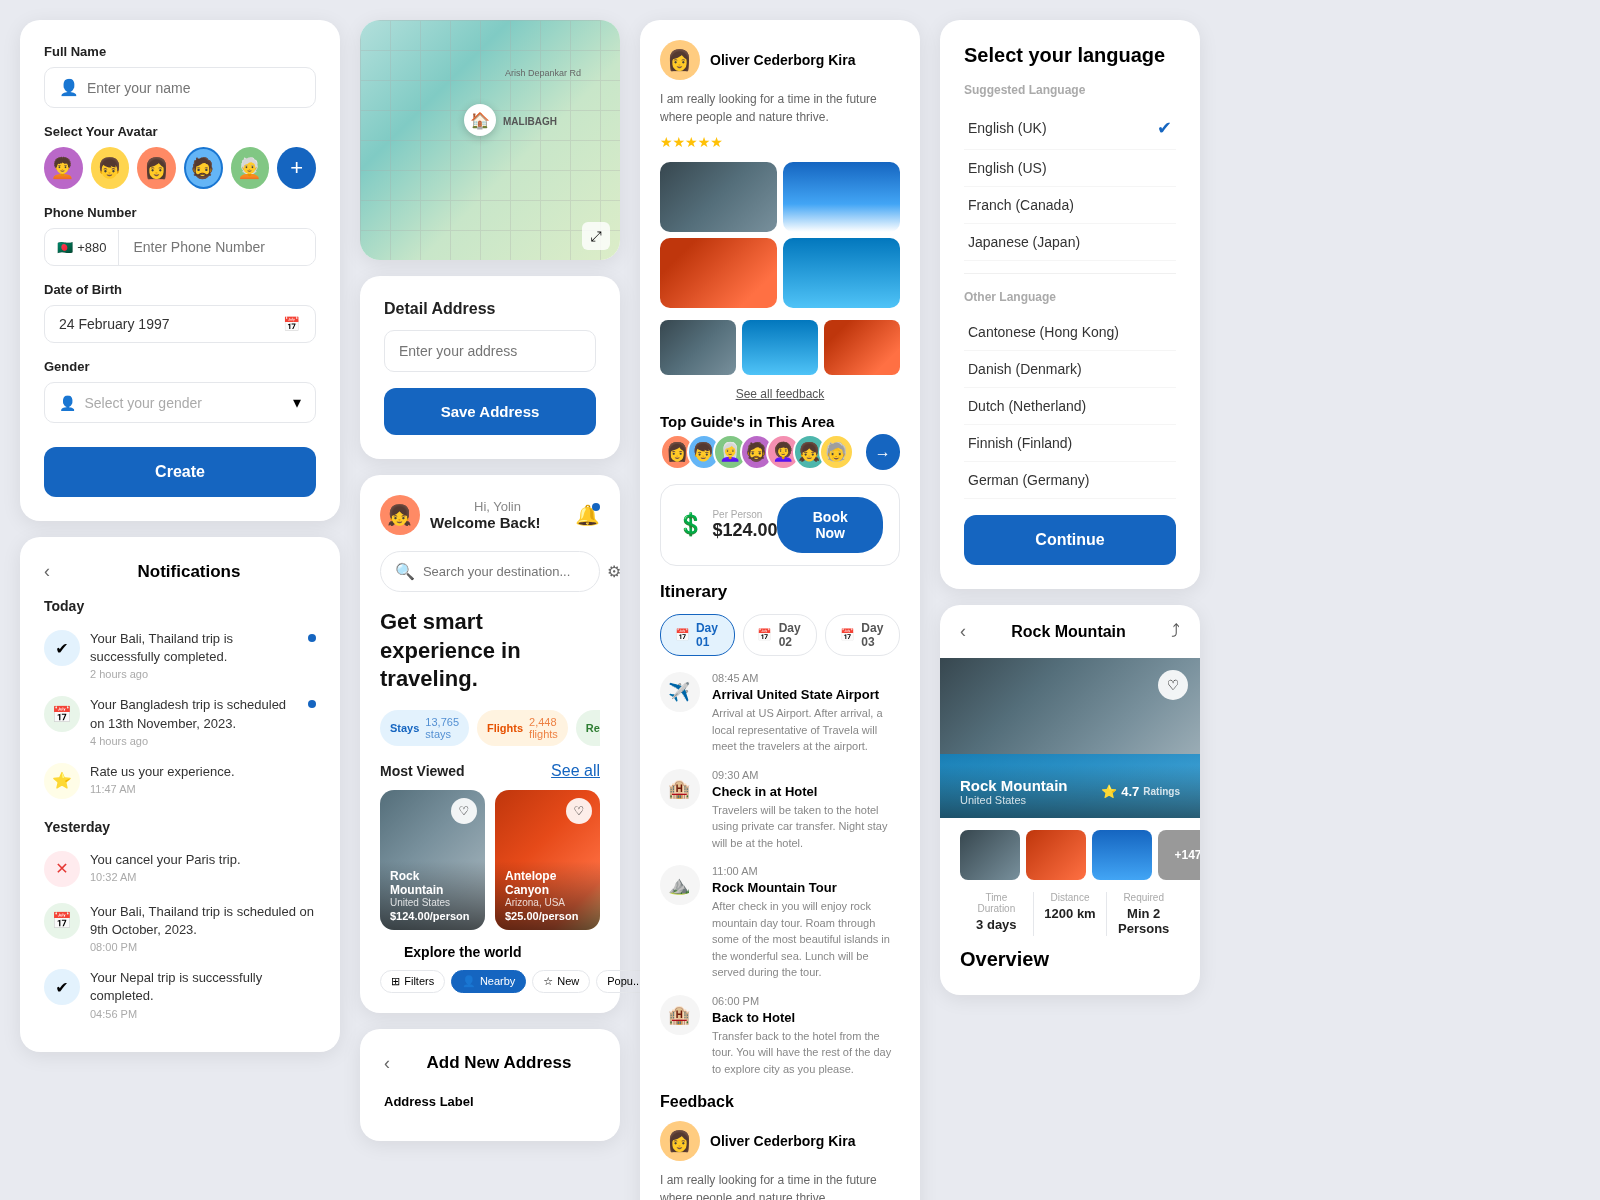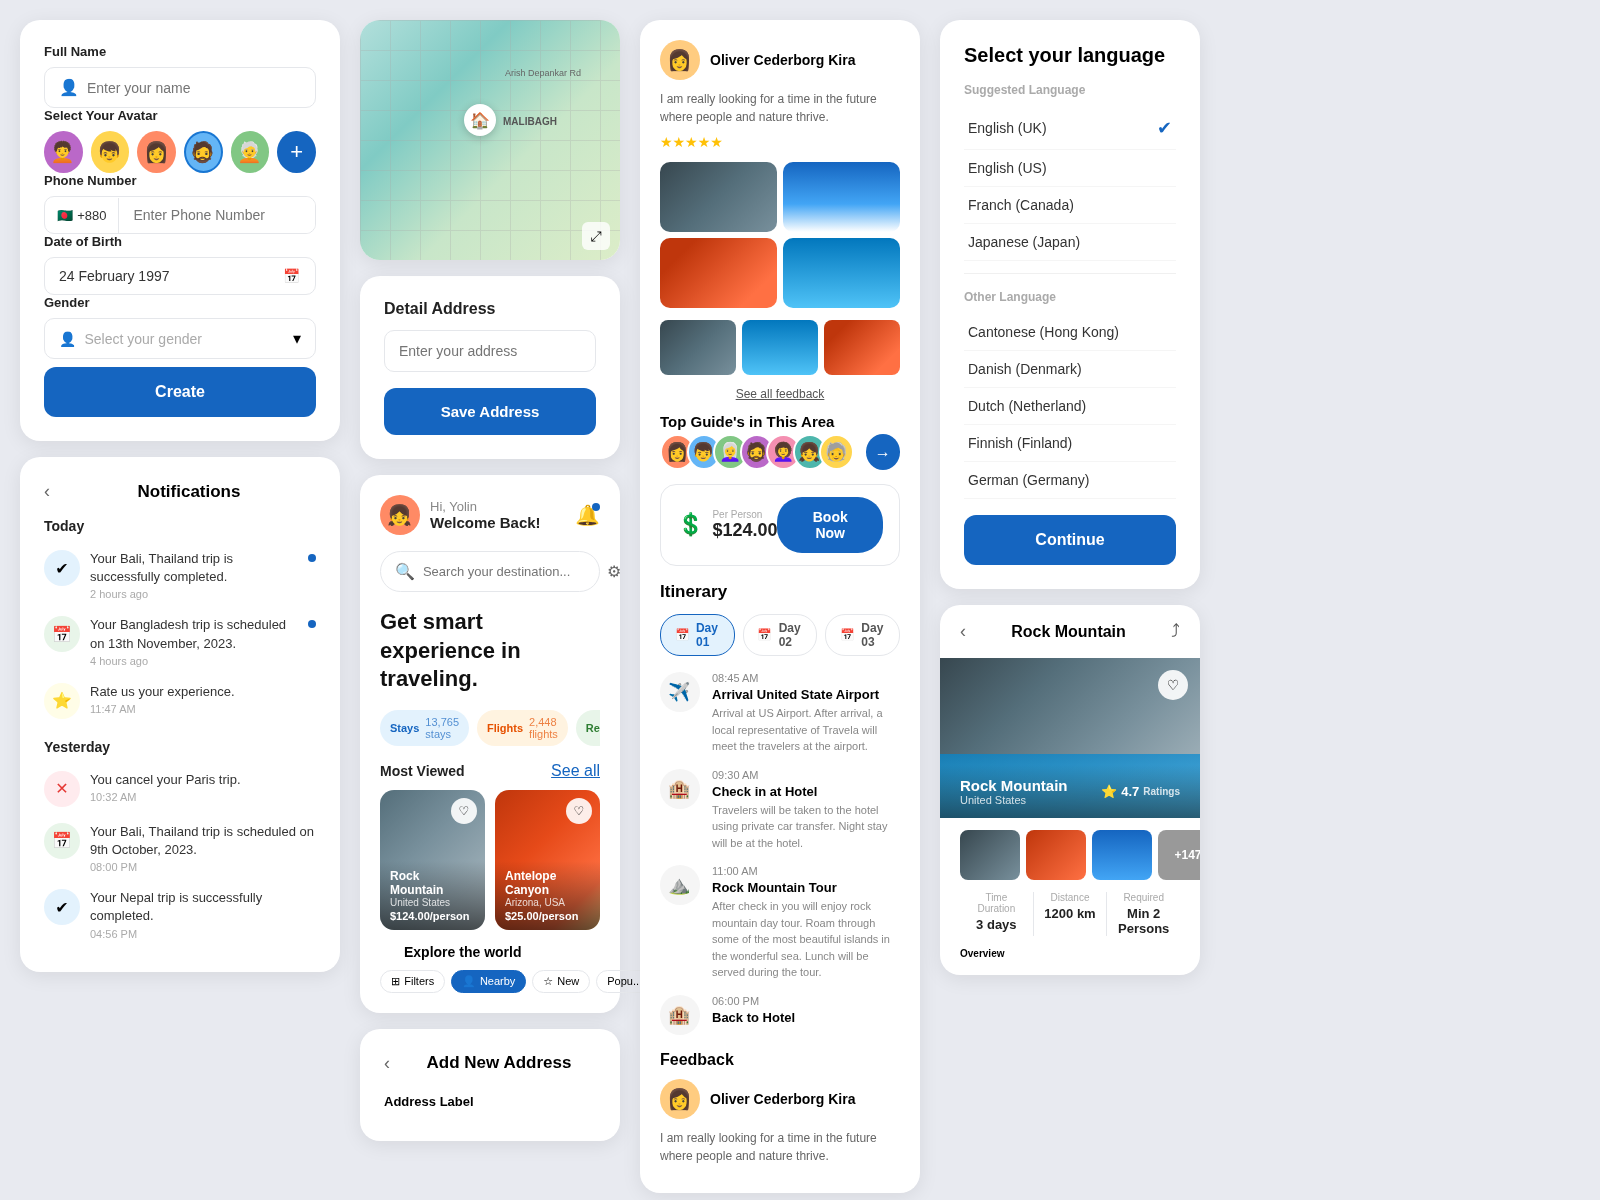--- a/index.html
+++ b/index.html
@@ -54,21 +54,21 @@
       outline: none;
       font-size: 14px;
       color: #aaa;
       flex: 1;
       background: transparent;
     }
     .input-icon {
       color: #aaa;
       font-size: 16px;
     }
-    .section { }
+    .section { margin-bottom: 16px; }
 
     .avatar-row {
       display: flex;
       gap: 8px;
       align-items: center;
       margin-top: 4px;
     }
     .avatar-opt {
       width: 42px;
       height: 42px;
@@ -319,21 +319,21 @@
       width: 40px;
       height: 40px;
       border-radius: 50%;
       background: #ffcc80;
       display: flex;
       align-items: center;
       justify-content: center;
       font-size: 20px;
       overflow: hidden;
     }
-    .user-greeting { font-size: 13px; color: #888; }
+    .user-greeting { font-size: 13px; color: #888; margin-left: 44px; }
     .user-name { font-size: 15px; font-weight: 700; color: #222; }
     .notif-bell {
       position: relative;
       font-size: 20px;
       color: #555;
       cursor: pointer;
     }
     .bell-dot {
       width: 8px;
       height: 8px;
@@ -786,21 +786,21 @@
     .rm-stat {
       flex: 1;
       text-align: center;
       border-right: 1px solid #e5e7eb;
       padding: 0 8px;
     }
     .rm-stat:last-child { border-right: none; }
     .rm-stat-label { font-size: 10px; color: #aaa; margin-bottom: 3px; }
     .rm-stat-val { font-size: 13px; font-weight: 700; color: #222; }
 
-    .rm-overview-title { font-size: 10px; font-weight: 700; padding: 0 20px 16px; }
+    .rm-overview-title { font-size: 20px; font-weight: 700; padding: 0 20px 24px; }
 
     
     .av-orange { background: #ff8a65; }
     .av-blue { background: #64b5f6; }
     .av-green { background: #81c784; }
     .av-purple { background: #ba68c8; }
     .av-pink { background: #f48fb1; }
     .av-teal { background: #4db6ac; }
     .av-yellow { background: #ffd54f; }
   </style>
@@ -1127,20 +1127,21 @@
         <div class="itin-time">11:00 AM</div>
         <div class="itin-name">Rock Mountain Tour</div>
         <div class="itin-desc">After check in you will enjoy rock mountain day tour. Roam through some of the most beautiful islands in the wonderful sea. Lunch will be served during the tour.</div>
       </div>
     </div>
     <div class="itin-item">
       <div class="itin-icon">🏨</div>
       <div>
         <div class="itin-time">06:00 PM</div>
         <div class="itin-name">Back to Hotel</div>
+        <div class="itin-desc">Transfer back to the hotel from the tour. You will have the rest of the day to explore city as you please.</div>
       </div>
     </div>
 
     <div class="feedback-title">Feedback</div>
     <div class="reviewer">
       <div class="reviewer-avatar">👩</div>
       <span class="reviewer-name">Oliver Cederborg Kira</span>
     </div>
     <p class="reviewer-text">I am really looking for a time in the future where people and nature thrive.</p>
 

